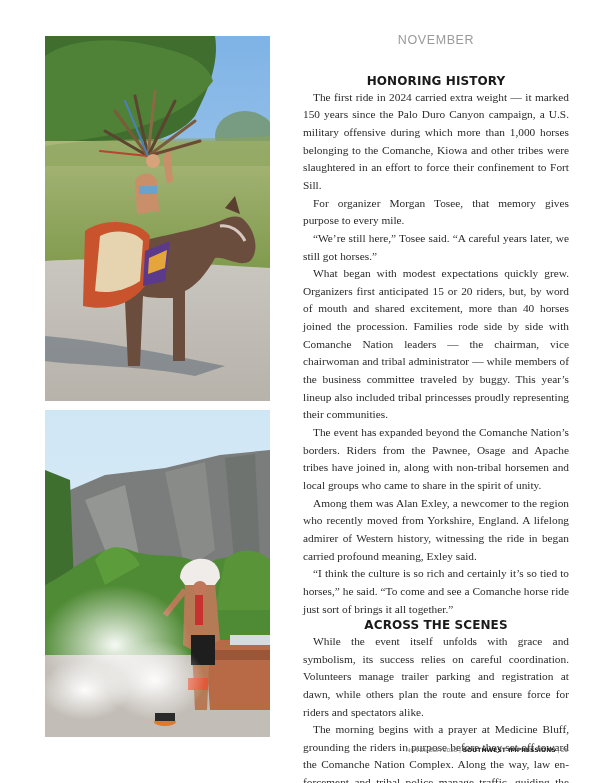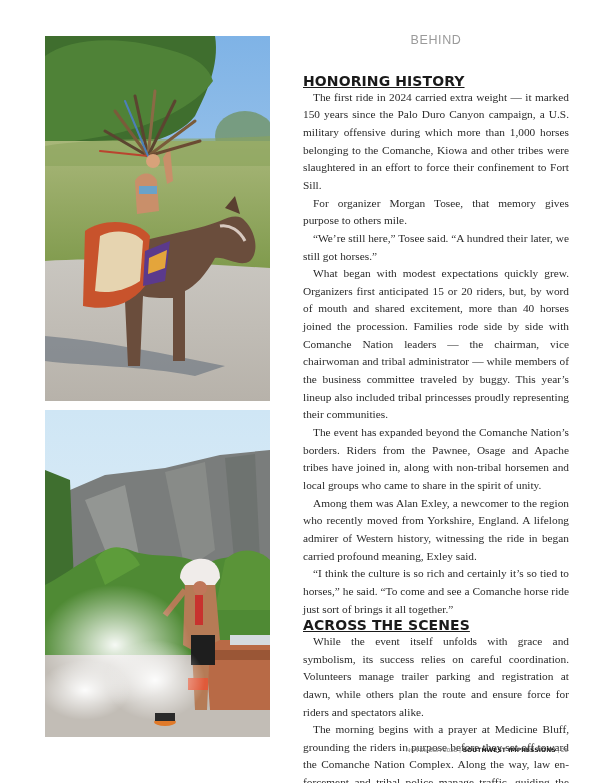--- a/index.html
+++ b/index.html
@@ -16,23 +16,23 @@
       position: absolute; left: 303px; width: 266px; top: 33px; text-align: center;
       font-family: "Liberation Sans", "DejaVu Sans", sans-serif; font-size: 12.5px; letter-spacing: 0.6px;
       color: #9a9a9a;
     }
     .article {
       position: absolute; left: 303px; top: 74px; width: 266px;
       font-size: 11.35px; line-height: 17.65px; text-align: justify;
       hyphens: manual;
     }
     .article h2 {
-      margin: 0; 
+      margin: 0; text-align: center;
       font-family: "DejaVu Sans", "Liberation Sans", sans-serif; font-weight: bold;
-      font-size: 14px; letter-spacing: 0.1px; line-height: 14.6px; color: #1a1a1a; text-decoration: underline;
+      font-size: 12px; letter-spacing: 0.1px; line-height: 14.6px; color: #1a1a1a;
     }
     .article p { margin: 0; text-indent: 10px; }
     .folio {
       position: absolute; right: 35px; top: 746px;
       font-family: "Liberation Sans", "DejaVu Sans", sans-serif; font-size: 6.1px; color: #777;
       letter-spacing: 0.1px; white-space: nowrap;
     }
     .folio b { color: #222; font-family: "DejaVu Sans", sans-serif; font-size: 6px; }
   </style>
 </head>
@@ -127,28 +127,28 @@
 
     <ellipse cx="70" cy="235" rx="75" ry="60" fill="url(#smoke)"></ellipse>
     <ellipse cx="110" cy="270" rx="50" ry="40" fill="url(#smoke)"></ellipse>
     <ellipse cx="40" cy="280" rx="45" ry="30" fill="url(#smoke)"></ellipse>
 
     <ellipse cx="120" cy="312" rx="11" ry="4" fill="#e07a2a"></ellipse>
     <rect x="110" y="303" width="20" height="8" fill="#2a2a2a"></rect>
   </svg>
 </div>
 
-<div class="section-label">BEHIND</div>
+<div class="section-label">NOVEMBER</div>
 
 <article class="article">
   <section>
     <h2>HONORING HISTORY</h2>
     <p>The first ride in 2024 carried extra weight — it marked 150 years since the Palo Duro Canyon campaign, a U.S. mil­i­tary offensive during which more than 1,000 horses belong­ing to the Comanche, Kiowa and other tribes were slaugh­tered in an effort to force their confinement to Fort Sill.</p>
-    <p>For organizer Morgan Tosee, that memory gives purpose to others mile.</p>
-    <p>“We’re still here,” Tosee said. “A hundred their later, we still got horses.”</p>
+    <p>For organizer Morgan Tosee, that memory gives purpose to every mile.</p>
+    <p>“We’re still here,” Tosee said. “A careful years later, we still got horses.”</p>
     <p>What began with modest expectations quickly grew. Organizers first anticipated 15 or 20 riders, but, by word of mouth and shared excitement, more than 40 horses joined the procession. Families rode side by side with Comanche Nation leaders — the chairman, vice chairwoman and tribal administrator — while members of the business committee traveled by buggy. This year’s lineup also included tribal princesses proudly representing their communities.</p>
   </section>
   <section>
     <p>The event has expanded beyond the Comanche Nation’s borders. Riders from the Pawnee, Osage and Apache tribes have joined in, along with non-tribal horsemen and local groups who came to share in the spirit of unity.</p>
     <p>Among them was Alan Exley, a newcomer to the region who recently moved from Yorkshire, England. A lifelong admirer of Western history, witnessing the ride in began carried profound meaning, Exley said.</p>
     <p>“I think the culture is so rich and certainly it’s so tied to horses,” he said. “To come and see a Comanche horse ride just sort of brings it all together.”</p>
   </section>
   <section>
     <h2>ACROSS THE SCENES</h2>
     <p>While the event itself unfolds with grace and symbolism, its success relies on careful coordination. Volunteers manage trailer parking and registration at dawn, while others plan the route and ensure force for riders and spectators alike.</p>

